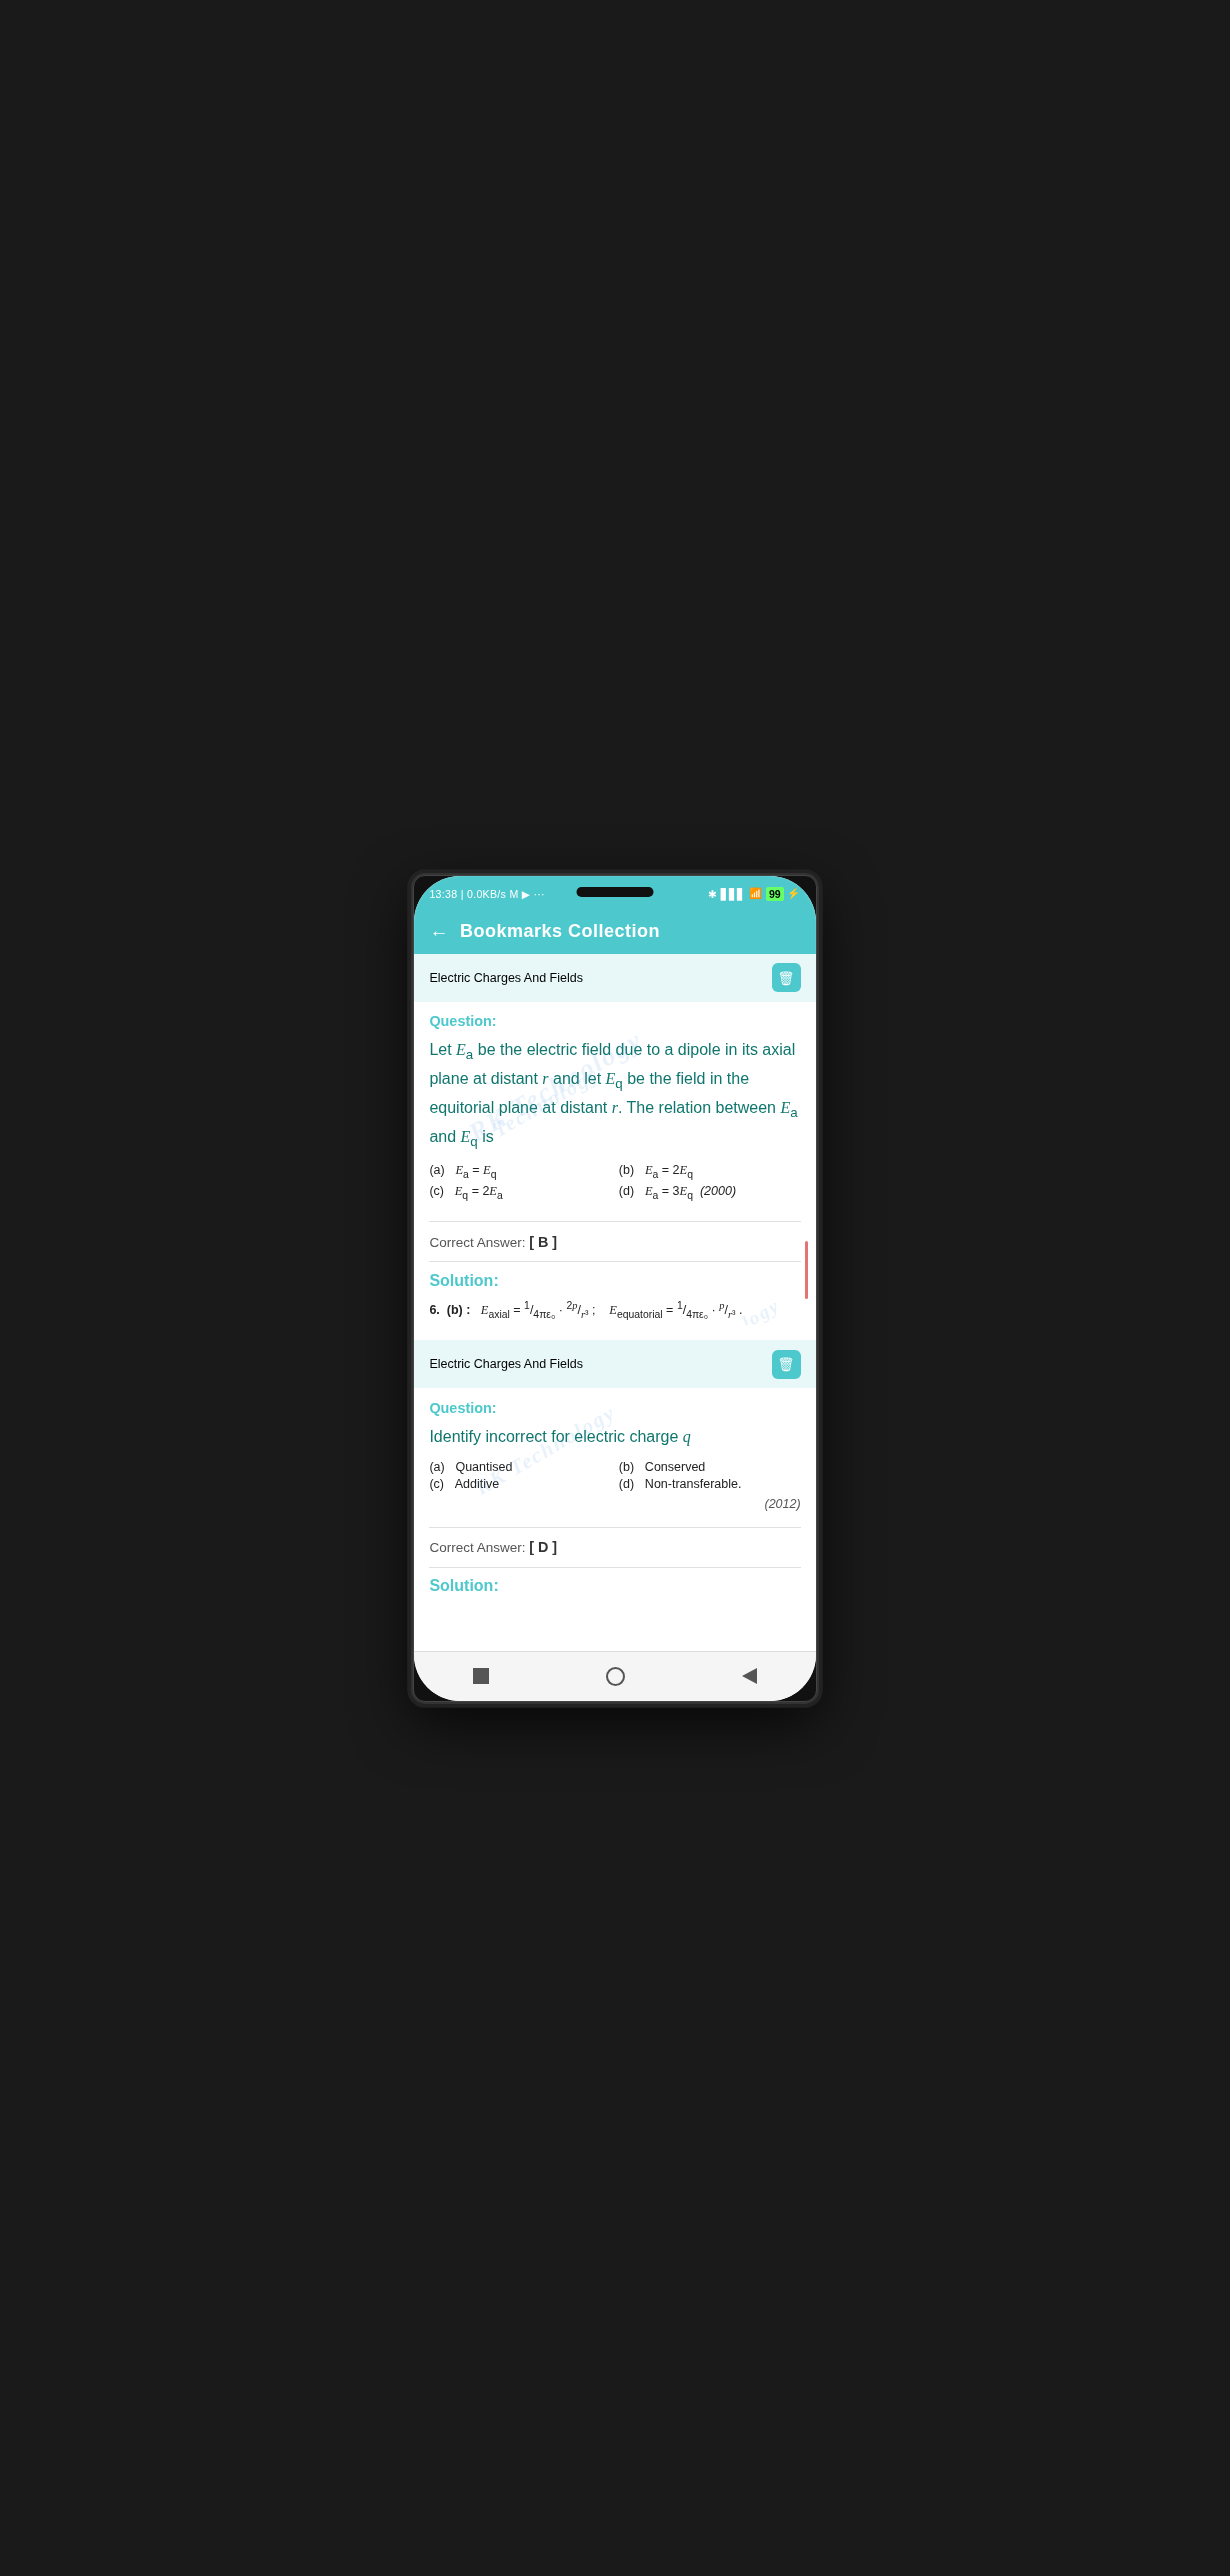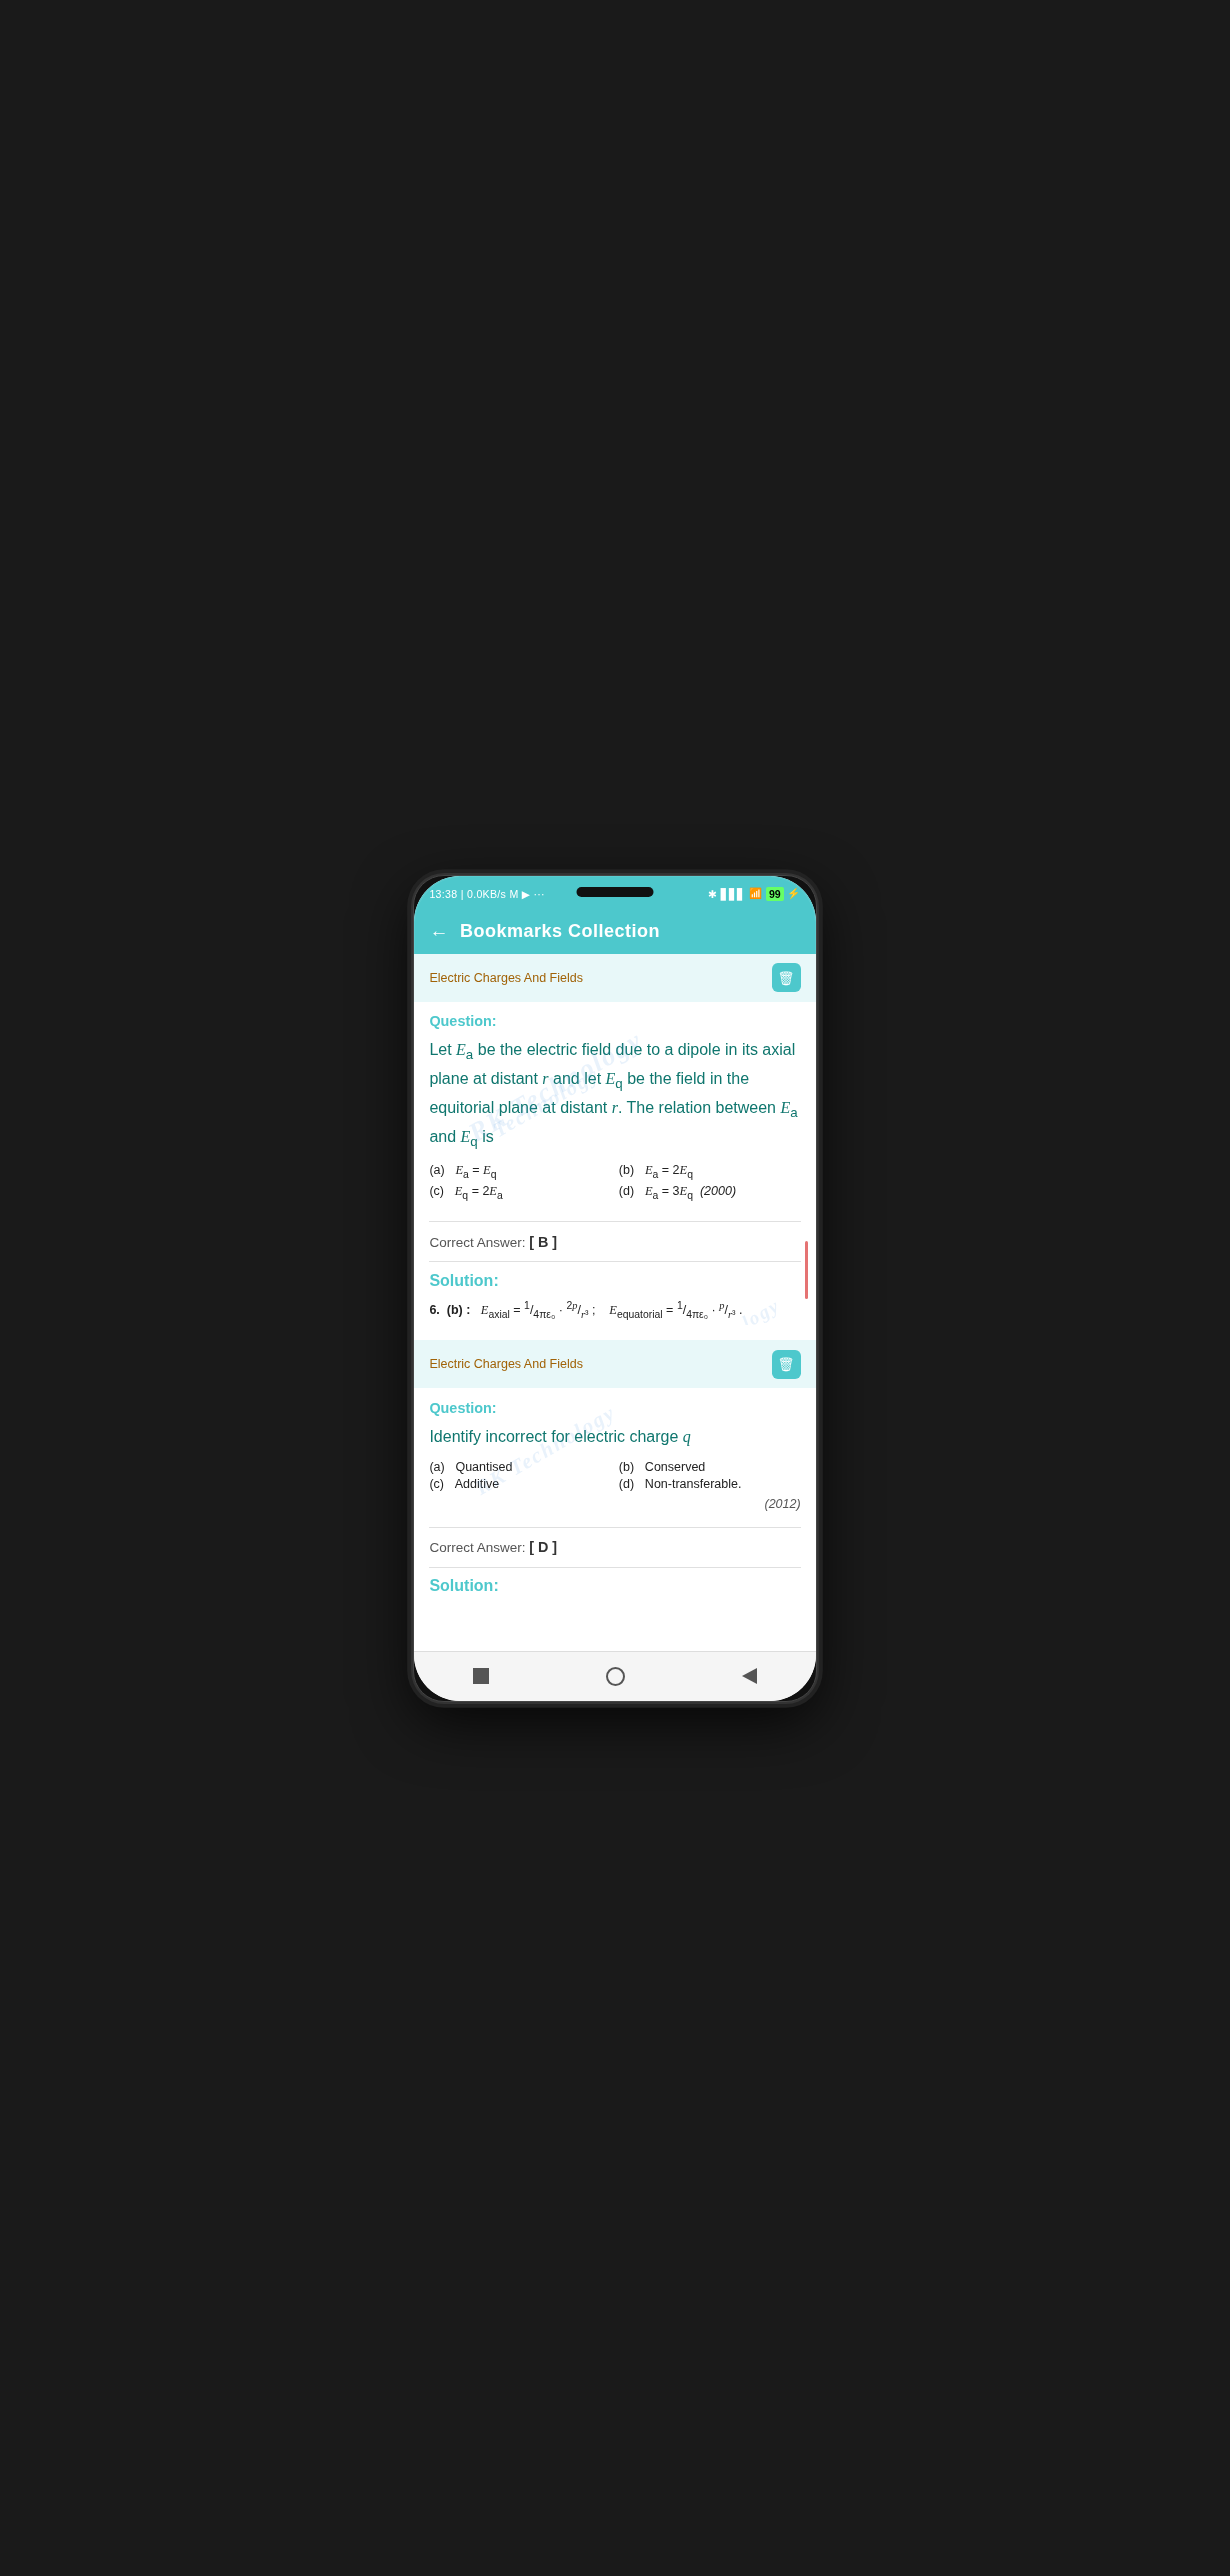--- a/index.html
+++ b/index.html
@@ -9,21 +9,21 @@
       justify-content: center;
       align-items: center;
       min-height: 100vh;
       font-family: 'Segoe UI', Arial, sans-serif;
     }
 
     .phone-frame {
       width: 404px;
       height: 827px;
       background: #111;
-      border-radius: 31px;
+      border-radius: 12px;
       box-shadow: 0 0 0 1.9px #333, 0 0 0 5.8px #222, 0 19px 58px rgba(0,0,0,0.8);
       position: relative;
       overflow: hidden;
       border: 1.9px solid #444;
     }
 
     .phone-frame::before {
       content: '';
       position: absolute;
       top: 0; left: 0; right: 0; bottom: 0;
@@ -186,21 +186,21 @@
       background: #fff;
     }
     .section-header {
       background: #e8f8f9;
       padding: 9.6px 15.4px;
       display: flex;
       justify-content: space-between;
       align-items: center;
     }
     .section-title {
-      color: #a16207;
+      color: #000000;
       font-size: 12.5px;
       font-weight: 500;
     }
     .delete-btn {
       width: 29px;
       height: 29px;
       background: #4dc8cc;
       border-radius: 5.8px;
       display: flex;
       align-items: center;

